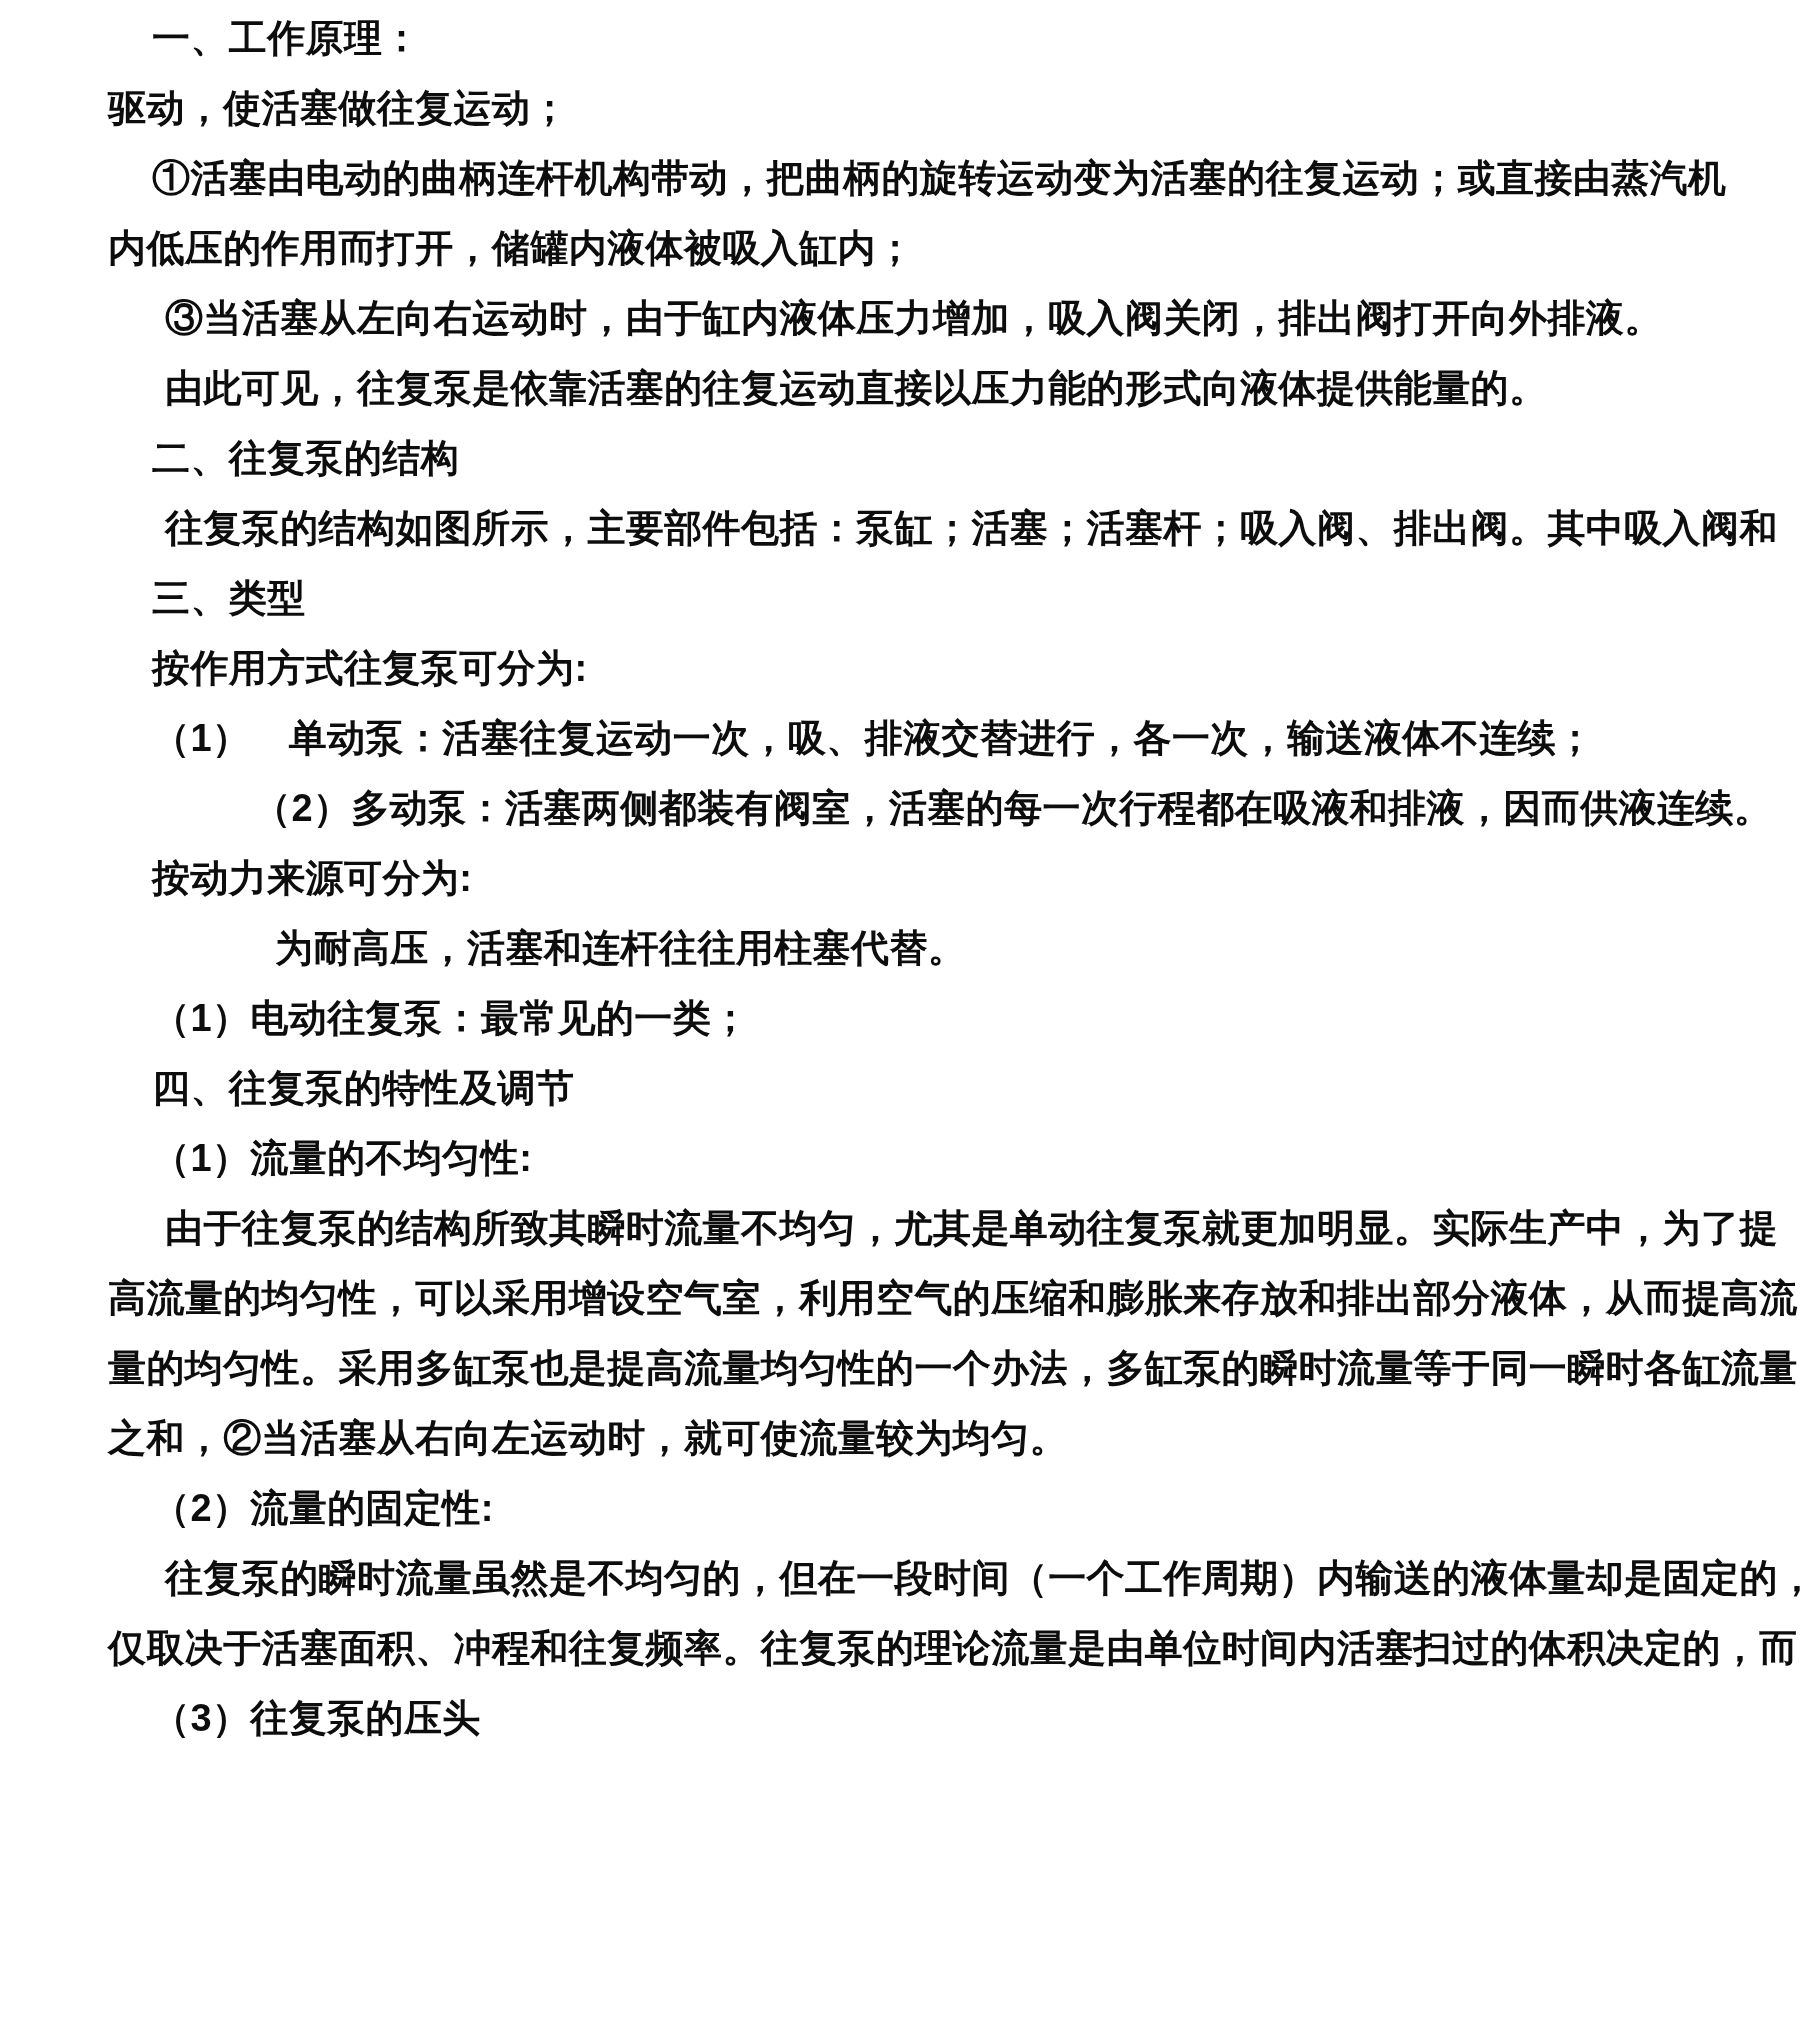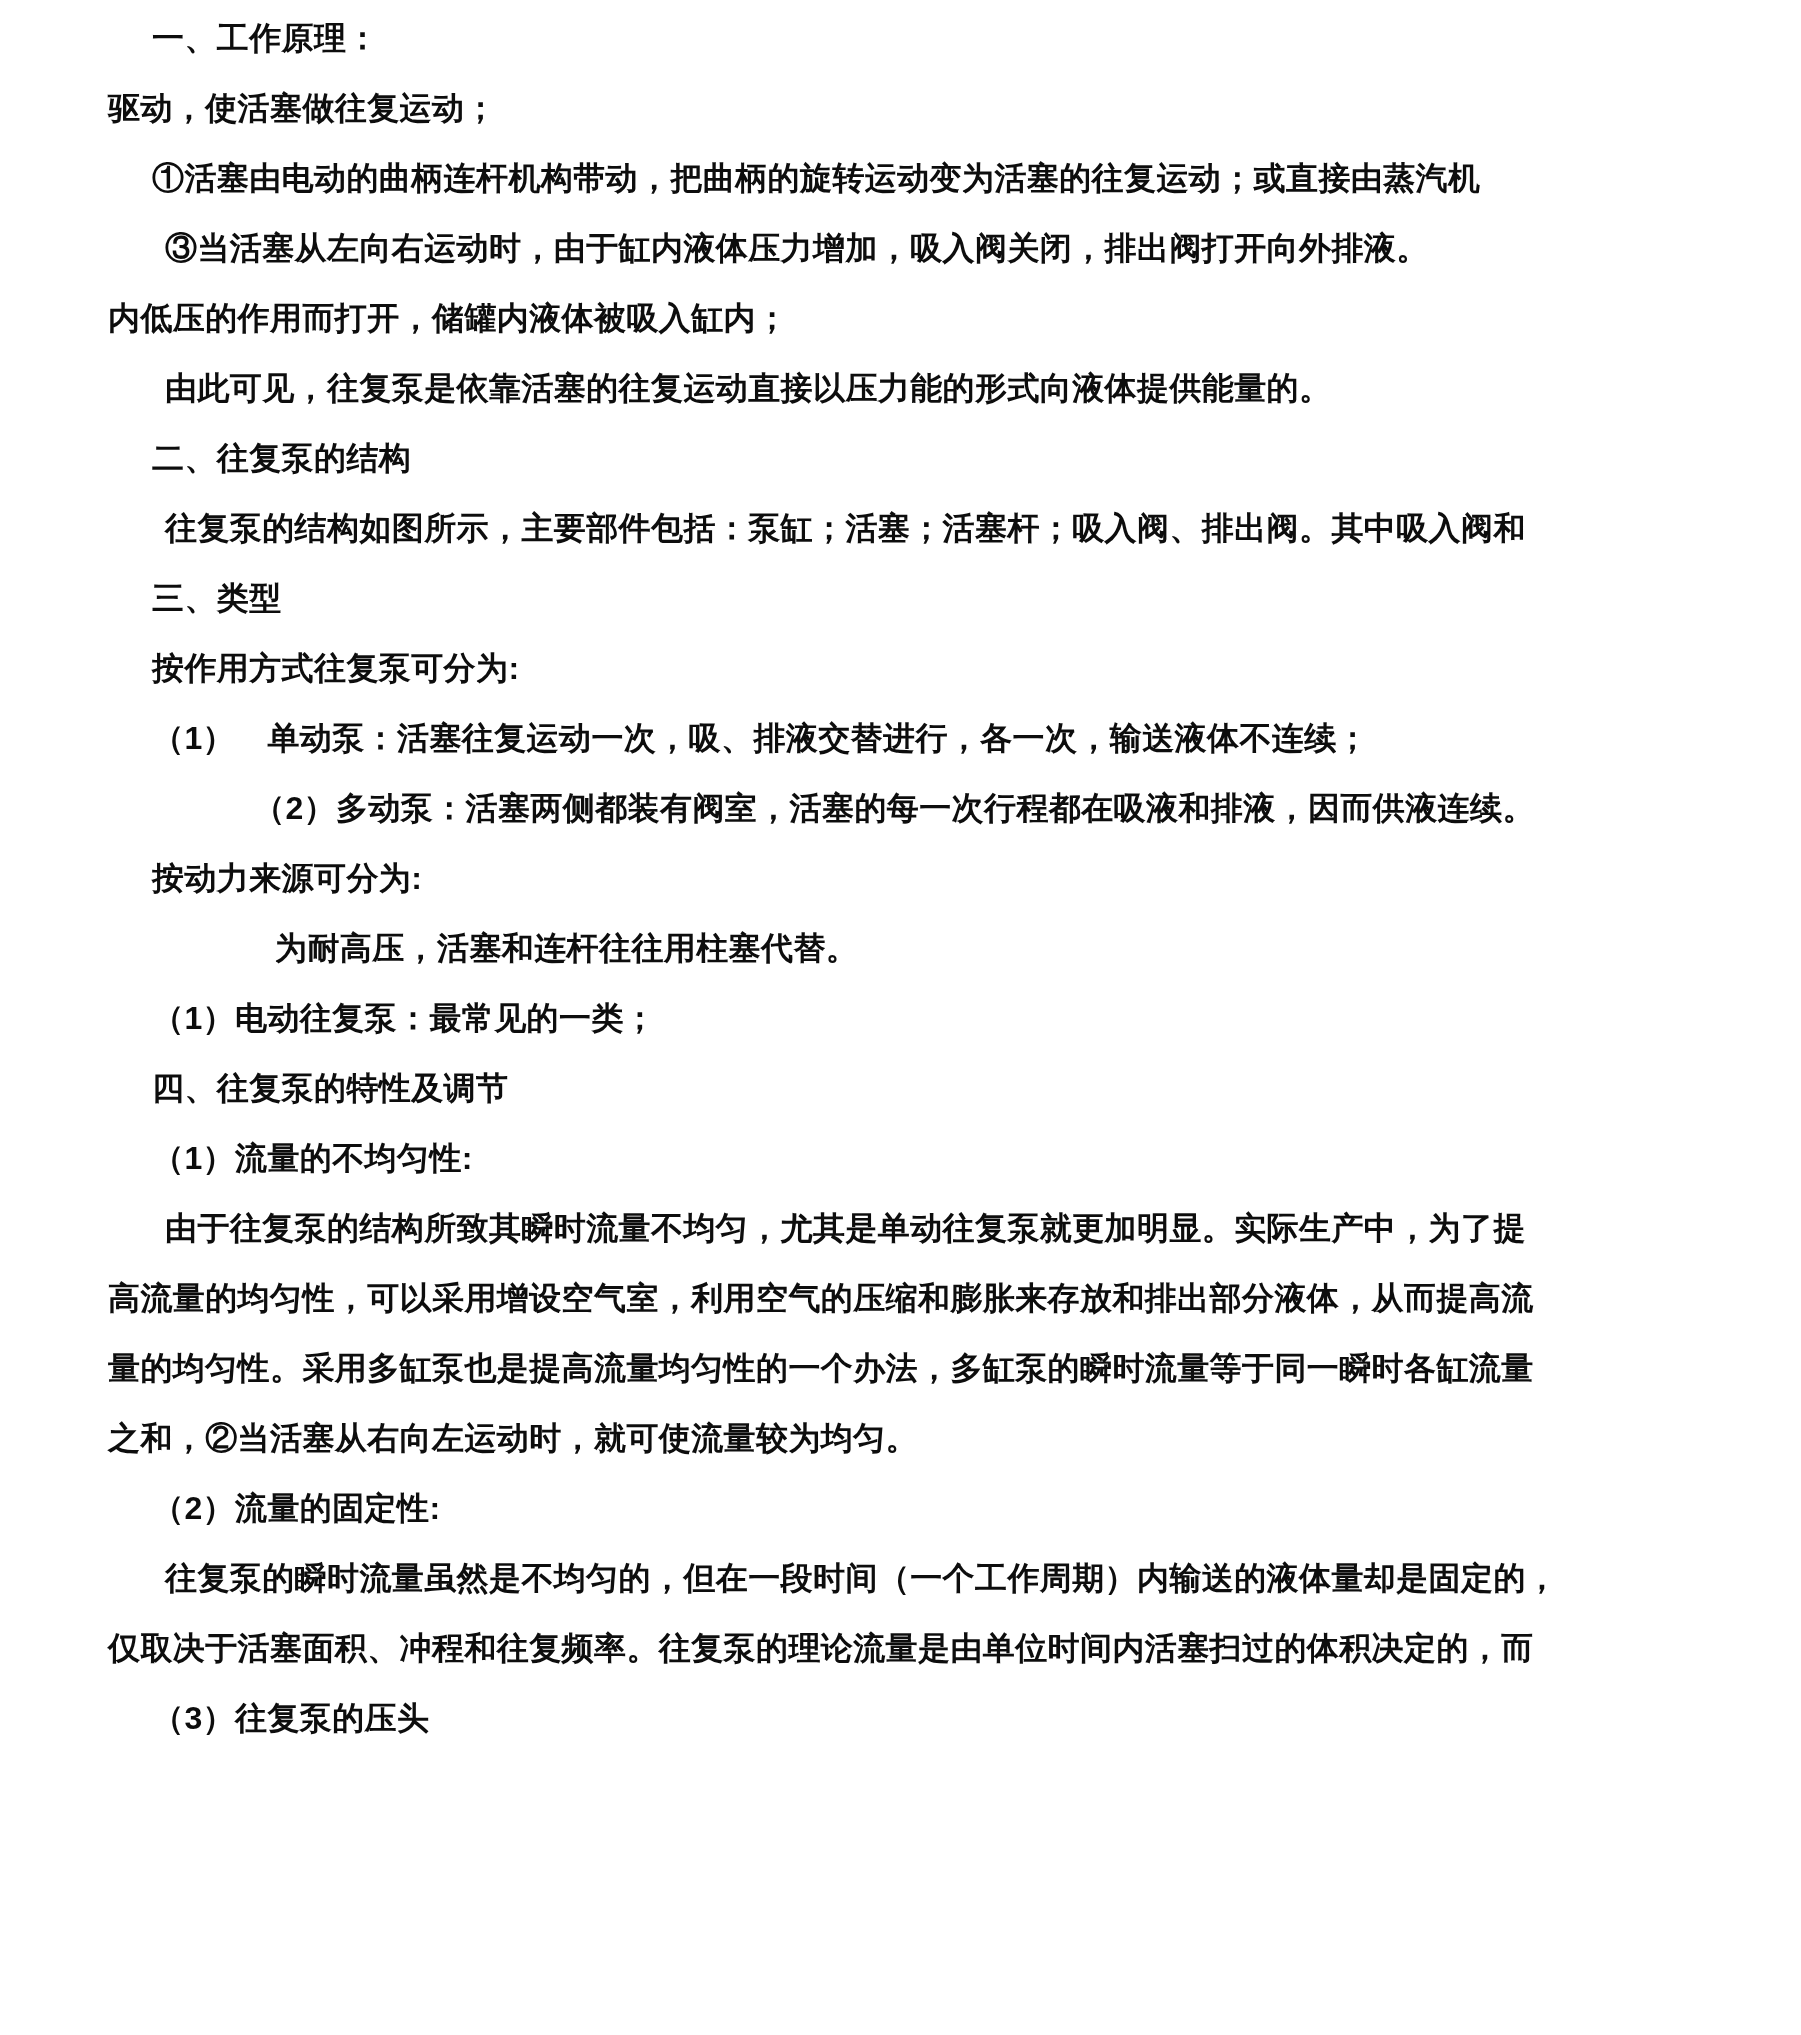--- a/index.html
+++ b/index.html
@@ -12,43 +12,43 @@
     height: 2035px;
     overflow: hidden;
   }
   .page {
     box-sizing: border-box;
     width: 1802px;
     height: 2035px;
     padding: 2.9px 87px 0 108px;
     font-family: "Liberation Sans", sans-serif;
     font-weight: bold;
-    font-size: 32px;
+    font-size: 38px;
     color: #0d0d0d;
   }
   .line {
     line-height: 70px;
     height: 70px;
     white-space: nowrap;
     letter-spacing: 0.4px;
   }
   .ind-sm { padding-left: 44px; }
   .ind-md { padding-left: 57px; }
   .ind-lg { padding-left: 145px; }
   .ind-xl { padding-left: 167px; }
 </style>
 </head>
 <body>
 
 <div class="page">
   <div class="line ind-sm">一、工作原理：</div>
   <div class="line">驱动，使活塞做往复运动；</div>
   <div class="line ind-sm">①活塞由电动的曲柄连杆机构带动，把曲柄的旋转运动变为活塞的往复运动；或直接由蒸汽机</div>
+  <div class="line">内低压的作用而打开，储罐内液体被吸入缸内；</div>
   <div class="line ind-md">③当活塞从左向右运动时，由于缸内液体压力增加，吸入阀关闭，排出阀打开向外排液。</div>
-  <div class="line">内低压的作用而打开，储罐内液体被吸入缸内；</div>
   <div class="line ind-md">由此可见，往复泵是依靠活塞的往复运动直接以压力能的形式向液体提供能量的。</div>
   <div class="line ind-sm">二、往复泵的结构</div>
   <div class="line ind-md">往复泵的结构如图所示，主要部件包括：泵缸；活塞；活塞杆；吸入阀、排出阀。其中吸入阀和</div>
   <div class="line ind-sm">三、类型</div>
   <div class="line ind-sm">按作用方式往复泵可分为:</div>
   <div class="line ind-sm">（1）　单动泵：活塞往复运动一次，吸、排液交替进行，各一次，输送液体不连续；</div>
   <div class="line ind-lg">（2）多动泵：活塞两侧都装有阀室，活塞的每一次行程都在吸液和排液，因而供液连续。</div>
   <div class="line ind-sm">按动力来源可分为:</div>
   <div class="line ind-xl">为耐高压，活塞和连杆往往用柱塞代替。</div>
   <div class="line ind-sm">（1）电动往复泵：最常见的一类；</div>

